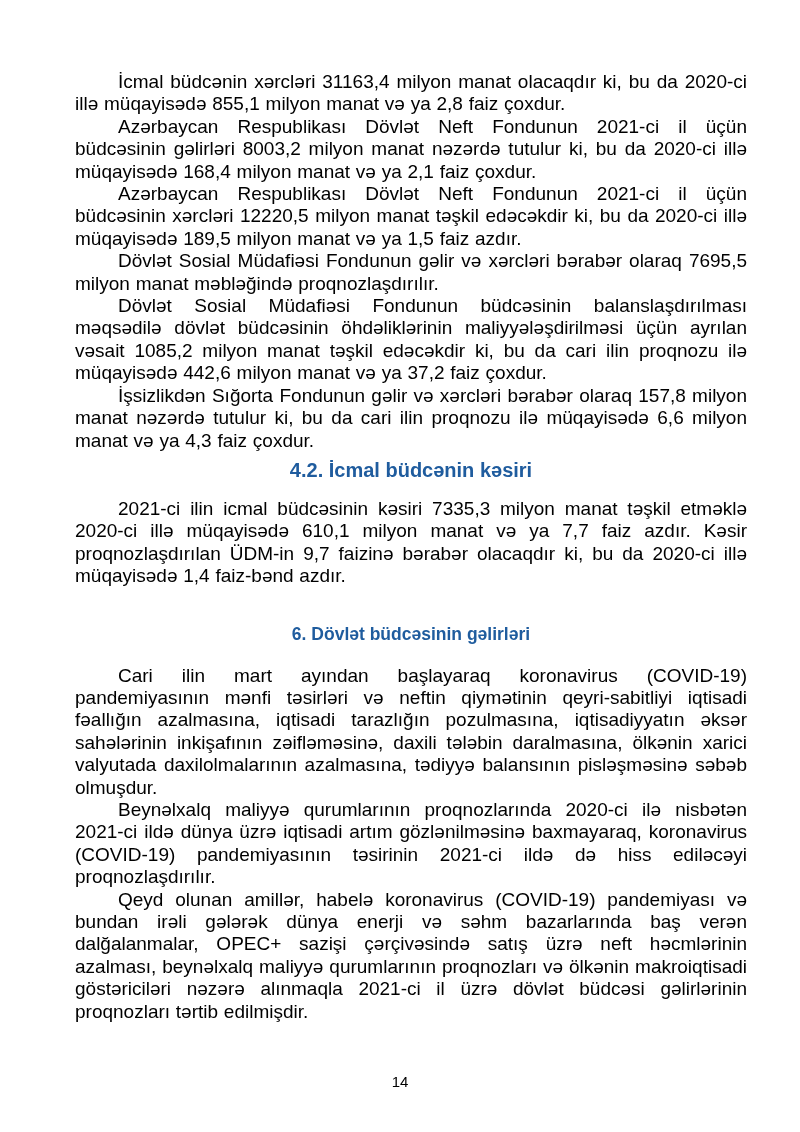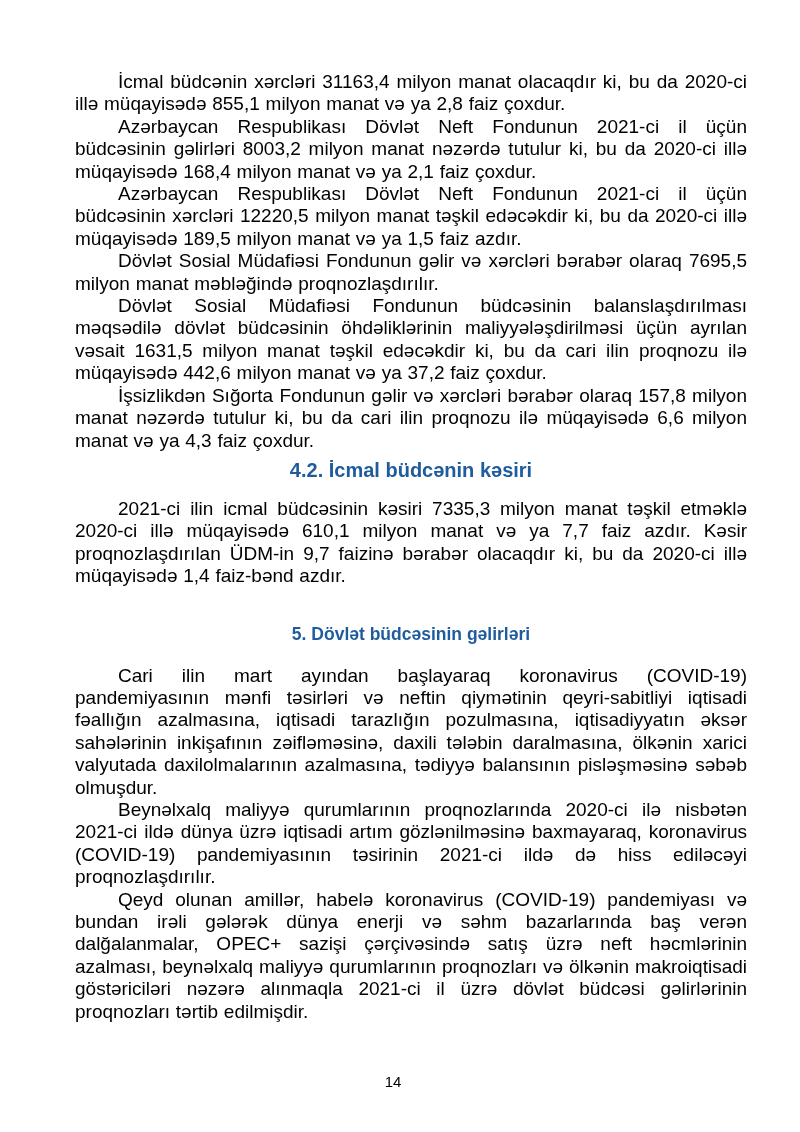--- a/index.html
+++ b/index.html
@@ -46,45 +46,45 @@
     margin: 34px 0 19px 0;
     font-size: 17.5px;
     line-height: 24px;
     font-weight: bold;
     text-align: center;
     color: #1f5c9e;
   }
   .page-number {
     position: absolute;
     top: 1072px;
-    left: 57px;
+    left: 64px;
     width: 672px;
     text-align: center;
     font-size: 15px;
     line-height: 20px;
     color: #000000;
   }
 </style>
 </head>
 <body>
 
 <div class="page">
 
   <p class="para">İcmal büdcənin xərcləri 31163,4 milyon manat olacaqdır ki, bu da 2020-ci illə müqayisədə 855,1 milyon manat və ya 2,8 faiz çoxdur.</p>
   <p class="para">Azərbaycan Respublikası Dövlət Neft Fondunun 2021-ci il üçün büdcəsinin gəlirləri 8003,2 milyon manat nəzərdə tutulur ki, bu da 2020-ci illə müqayisədə 168,4 milyon manat və ya 2,1 faiz çoxdur.</p>
   <p class="para">Azərbaycan Respublikası Dövlət Neft Fondunun 2021-ci il üçün büdcəsinin xərcləri 12220,5 milyon manat təşkil edəcəkdir ki, bu da 2020-ci illə müqayisədə 189,5 milyon manat və ya 1,5 faiz azdır.</p>
   <p class="para">Dövlət Sosial Müdafiəsi Fondunun gəlir və xərcləri bərabər olaraq 7695,5 milyon manat məbləğində proqnozlaşdırılır.</p>
-  <p class="para">Dövlət Sosial Müdafiəsi Fondunun büdcəsinin balanslaşdırılması məqsədilə dövlət büdcəsinin öhdəliklərinin maliyyələşdirilməsi üçün ayrılan vəsait 1631,5 milyon manat təşkil edəcəkdir ki, bu da cari ilin proqnozu ilə müqayisədə 442,6 milyon manat və ya 37,2 faiz çoxdur.</p>
+  <p class="para">Dövlət Sosial Müdafiəsi Fondunun büdcəsinin balanslaşdırılması məqsədilə dövlət büdcəsinin öhdəliklərinin maliyyələşdirilməsi üçün ayrılan vəsait 1085,2 milyon manat təşkil edəcəkdir ki, bu da cari ilin proqnozu ilə müqayisədə 442,6 milyon manat və ya 37,2 faiz çoxdur.</p>
   <p class="para">İşsizlikdən Sığorta Fondunun gəlir və xərcləri bərabər olaraq 157,8 milyon manat nəzərdə tutulur ki, bu da cari ilin proqnozu ilə müqayisədə 6,6 milyon manat və ya 4,3 faiz çoxdur.</p>
 
   <h2 class="h-sub">4.2. İcmal büdcənin kəsiri</h2>
 
   <p class="para">2021-ci ilin icmal büdcəsinin kəsiri 7335,3 milyon manat təşkil etməklə 2020-ci illə müqayisədə 610,1 milyon manat və ya 7,7 faiz azdır. Kəsir proqnozlaşdırılan ÜDM-in 9,7 faizinə bərabər olacaqdır ki, bu da 2020-ci illə müqayisədə 1,4 faiz-bənd azdır.</p>
 
-  <h1 class="h-main">5. Dövlət büdcəsinin gəlirləri</h1>
+  <h1 class="h-main">6. Dövlət büdcəsinin gəlirləri</h1>
 
   <p class="para">Cari ilin mart ayından başlayaraq koronavirus (COVID-19) pandemiyasının mənfi təsirləri və neftin qiymətinin qeyri-sabitliyi iqtisadi fəallığın azalmasına, iqtisadi tarazlığın pozulmasına, iqtisadiyyatın əksər sahələrinin inkişafının zəifləməsinə, daxili tələbin daralmasına, ölkənin xarici valyutada daxilolmalarının azalmasına, tədiyyə balansının pisləşməsinə səbəb olmuşdur.</p>
   <p class="para">Beynəlxalq maliyyə qurumlarının proqnozlarında 2020-ci ilə nisbətən 2021-ci ildə dünya üzrə iqtisadi artım gözlənilməsinə baxmayaraq, koronavirus (COVID-19) pandemiyasının təsirinin 2021-ci ildə də hiss ediləcəyi proqnozlaşdırılır.</p>
   <p class="para">Qeyd olunan amillər, habelə koronavirus (COVID-19) pandemiyası və bundan irəli gələrək dünya enerji və səhm bazarlarında baş verən dalğalanmalar, OPEC+ sazişi çərçivəsində satış üzrə neft həcmlərinin azalması, beynəlxalq maliyyə qurumlarının proqnozları və ölkənin makroiqtisadi göstəriciləri nəzərə alınmaqla 2021-ci il üzrə dövlət büdcəsi gəlirlərinin proqnozları tərtib edilmişdir.</p>
 
   <div class="page-number">14</div>
 
 </div>
 
 </body></html>

